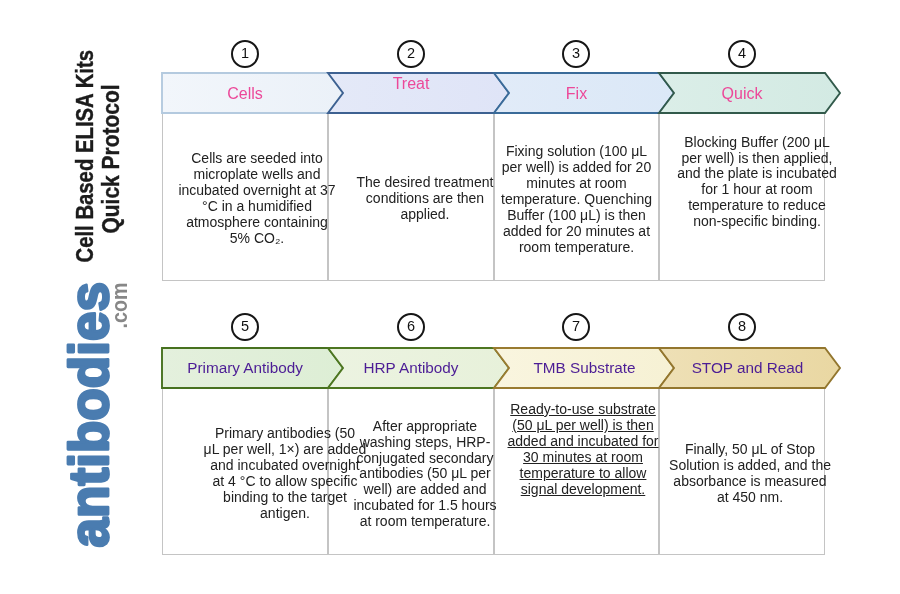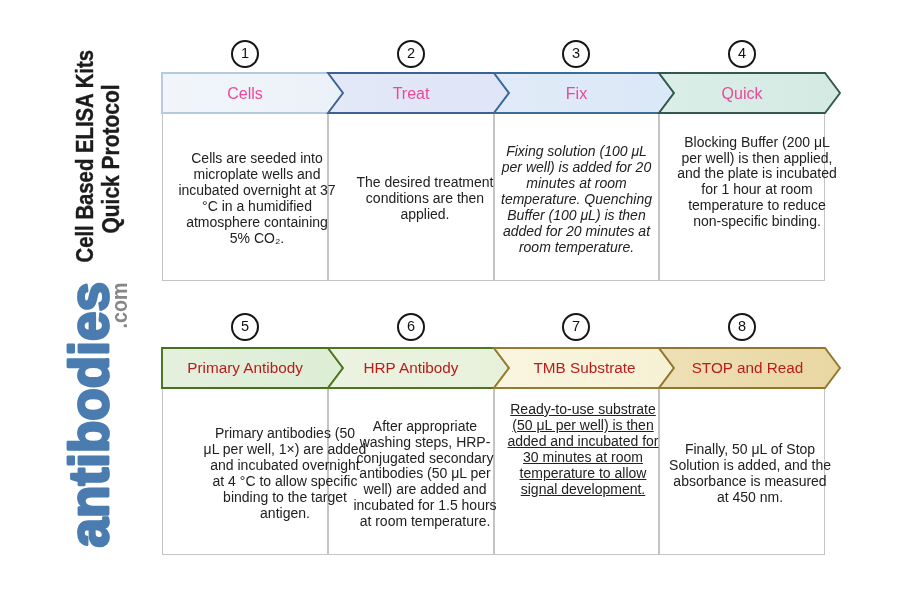--- a/index.html
+++ b/index.html
@@ -5,21 +5,21 @@
   html,body{margin:0;padding:0;}
   body{width:900px;height:594px;background:#ffffff;position:relative;overflow:hidden;
        font-family:"Liberation Sans", sans-serif;}
   .abs{position:absolute;}
   .box{position:absolute;border:1px solid #c4c4c4;background:#fff;box-sizing:border-box;}
   .txt{position:absolute;text-align:center;font-size:14px;line-height:15.9px;color:#212121;}
   .circ{position:absolute;width:28px;height:28px;border:2.2px solid #161616;border-radius:50%;
         box-sizing:border-box;background:#fff;text-align:center;font-size:14.5px;color:#111;
         line-height:23.5px;}
   .blab{position:absolute;text-align:center;font-size:16px;color:#ec4899;line-height:15px;}
-  .blab2{position:absolute;text-align:center;font-size:15.3px;color:#b91c1c;line-height:15px;}
+  .blab2{position:absolute;text-align:center;font-size:15.3px;color:#4c1d95;line-height:15px;}
 </style>
 </head>
 <body>
 
 <div class="box" style="left:162px;top:113px;width:166px;height:168px;"></div>
 <div class="box" style="left:328px;top:113px;width:166px;height:168px;"></div>
 <div class="box" style="left:494px;top:113px;width:165px;height:168px;"></div>
 <div class="box" style="left:659px;top:113px;width:166px;height:168px;"></div>
 
 <div class="box" style="left:162px;top:388px;width:166px;height:167px;"></div>
@@ -83,28 +83,28 @@
 <div class="circ" style="left:231px;top:39.5px;">1</div>
 <div class="circ" style="left:397px;top:39.5px;">2</div>
 <div class="circ" style="left:562px;top:39.5px;">3</div>
 <div class="circ" style="left:728px;top:39.5px;">4</div>
 <div class="circ" style="left:231px;top:313px;">5</div>
 <div class="circ" style="left:397px;top:313px;">6</div>
 <div class="circ" style="left:562px;top:313px;">7</div>
 <div class="circ" style="left:728px;top:313px;">8</div>
 
 <div class="blab" style="left:162px;top:86px;width:166px;">Cells</div>
-<div class="blab" style="left:328px;top:86px;width:166px;">Treat</div>
+<div class="blab" style="left:328px;top:76px;width:166px;">Treat</div>
 <div class="blab" style="left:494px;top:86px;width:165px;">Fix</div>
 <div class="blab" style="left:659px;top:86px;width:166px;">Quick</div>
 <div class="blab2" style="left:162px;top:359.8px;width:166px;">Primary Antibody</div>
 <div class="blab2" style="left:328px;top:359.8px;width:166px;">HRP Antibody</div>
 <div class="blab2" style="left:502px;top:359.8px;width:165px;">TMB Substrate</div>
 <div class="blab2" style="left:664.5px;top:359.8px;width:166px;">STOP and Read</div>
 
 <div class="txt" style="left:162px;top:151.2px;width:190px;">Cells are seeded into<br>microplate wells and<br>incubated overnight at 37<br>°C in a humidified<br>atmosphere containing<br>5% CO₂.</div>
 <div class="txt" style="left:328px;top:175.1px;width:194px;">The desired treatment<br>conditions are then<br>applied.</div>
-<div class="txt" style="left:494px;top:144.3px;width:165px;font-style:italic;">Fixing solution (100 μL<br>per well) is added for 20<br>minutes at room<br>temperature. Quenching<br>Buffer (100 μL) is then<br>added for 20 minutes at<br>room temperature.</div>
+<div class="txt" style="left:494px;top:144.3px;width:165px;">Fixing solution (100 μL<br>per well) is added for 20<br>minutes at room<br>temperature. Quenching<br>Buffer (100 μL) is then<br>added for 20 minutes at<br>room temperature.</div>
 <div class="txt" style="left:659px;top:134.6px;width:196px;">Blocking Buffer (200 μL<br>per well) is then applied,<br>and the plate is incubated<br>for 1 hour at room<br>temperature to reduce<br>non-specific binding.</div>
 <div class="txt" style="left:162px;top:426.1px;width:166px;padding-left:40px;">Primary antibodies (50<br>μL per well, 1×) are added<br>and incubated overnight<br>at 4 °C to allow specific<br>binding to the target<br>antigen.</div>
 <div class="txt" style="left:328px;top:418.7px;width:194px;">After appropriate<br>washing steps, HRP-<br>conjugated secondary<br>antibodies (50 μL per<br>well) are added and<br>incubated for 1.5 hours<br>at room temperature.</div>
 <div class="txt" style="left:494px;top:402px;width:178px;text-decoration:underline;">Ready-to-use substrate<br>(50 μL per well) is then<br>added and incubated for<br>30 minutes at room<br>temperature to allow<br>signal development.</div>
 <div class="txt" style="left:659px;top:442.0px;width:182px;">Finally, 50 μL of Stop<br>Solution is added, and the<br>absorbance is measured<br>at 450 nm.</div>
 
 </body></html>

